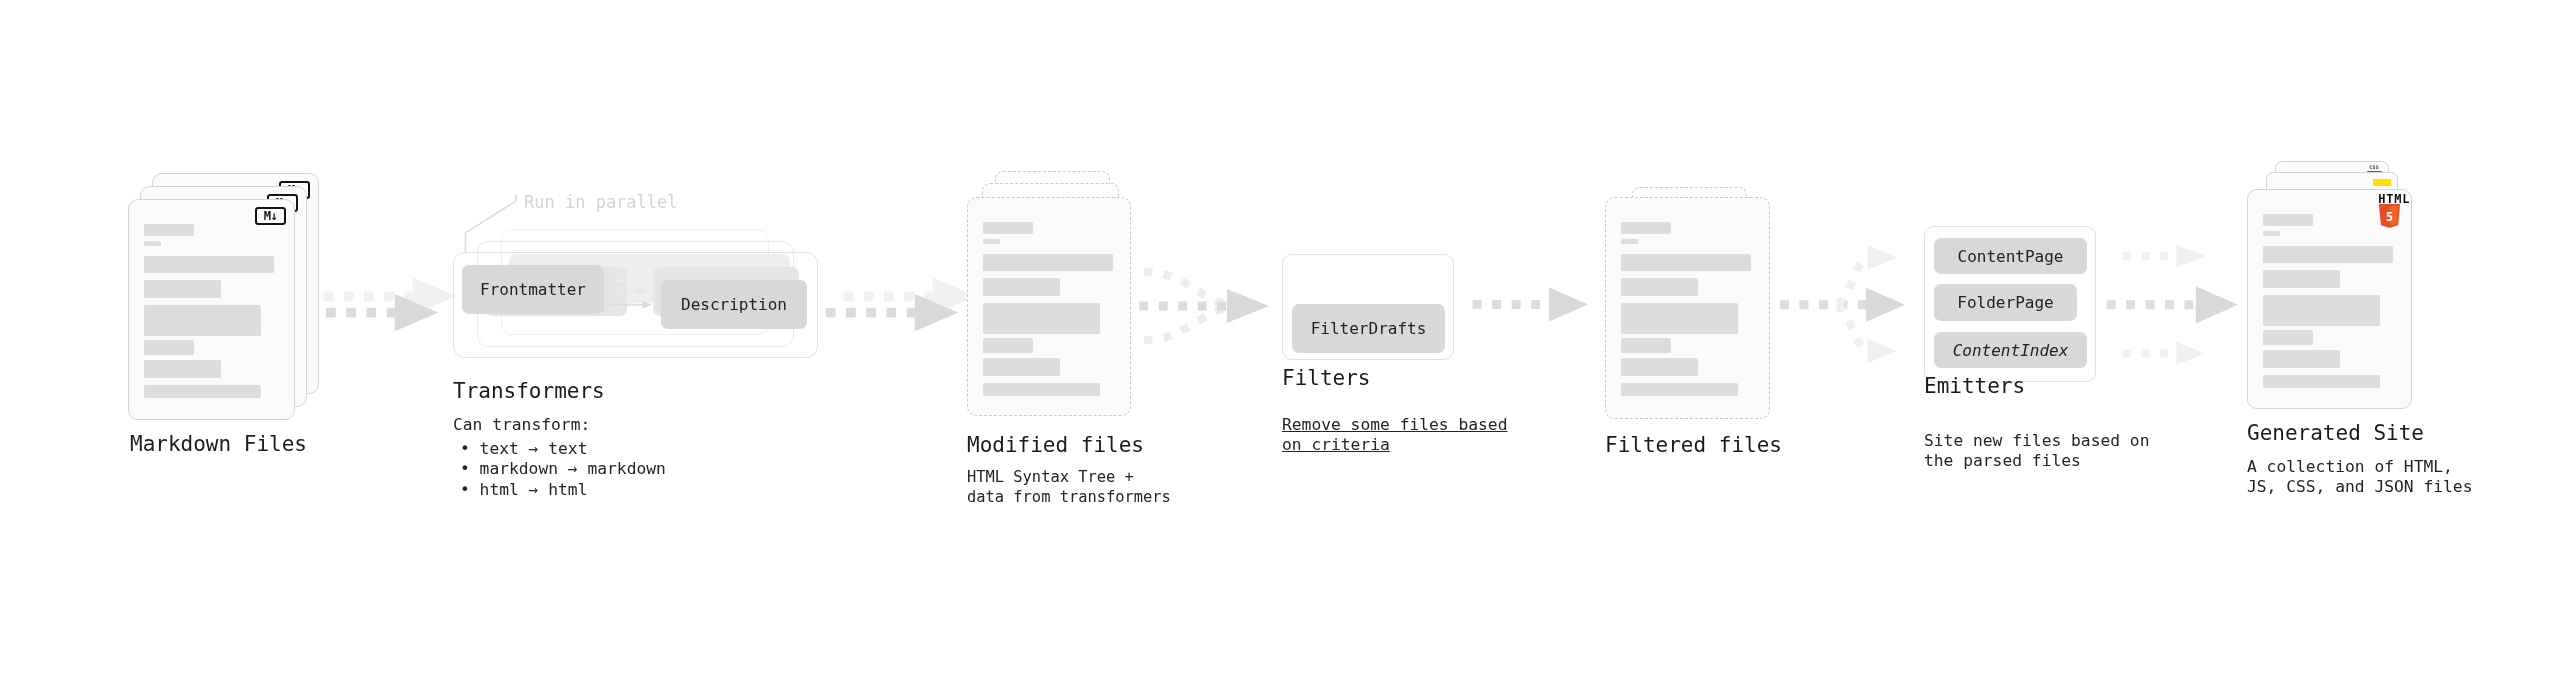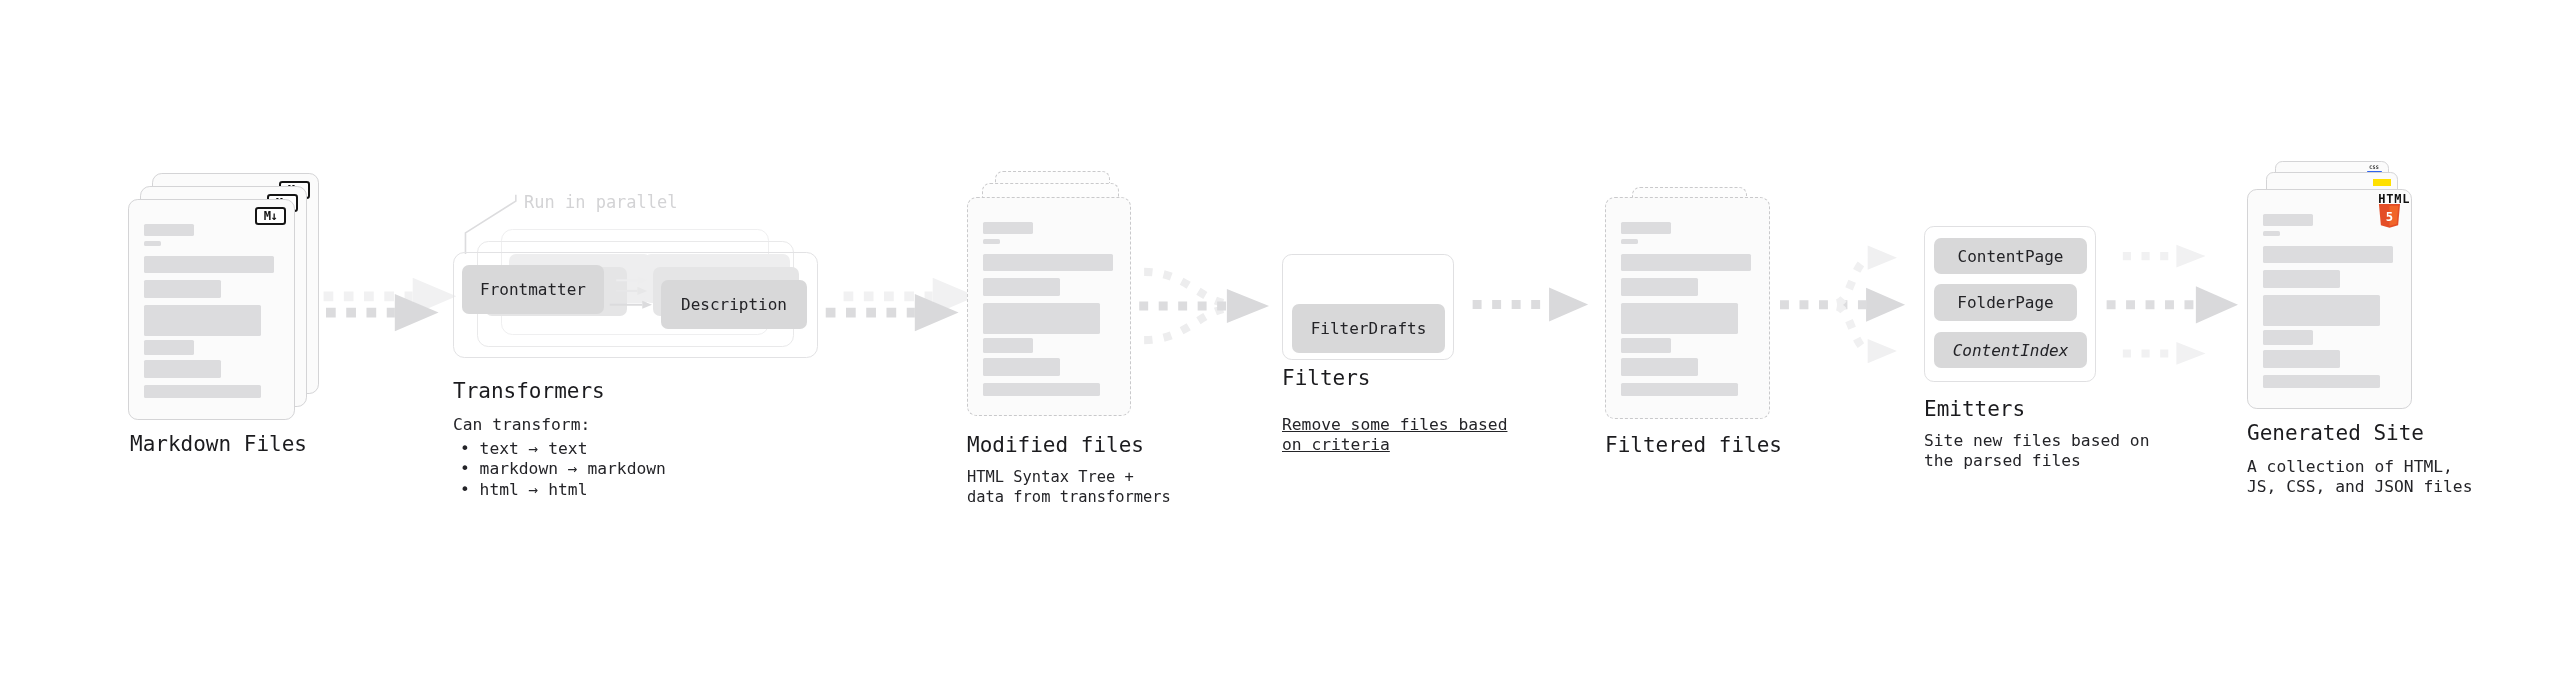--- a/index.html
+++ b/index.html
@@ -225,21 +225,21 @@
     <polygon points="108,8 108,38 144,23" fill="#f0f0f1"></polygon>
     <path d="M70,83 C86,86 88,122 104,136" fill="none" stroke="#f0f0f1" stroke-width="10" stroke-dasharray="10 14"></path>
     <polygon points="108,123 108,153 144,138" fill="#f0f0f1"></polygon>
   </svg>
 
   <div>
     <div class="group-box" style="left:1924px;top:226px;width:172px;height:156px;border:1.2px solid #e0e0e2;border-radius:9.8px;background:#ffffff;"></div>
     <div class="pill" style="left:1934px;top:238px;width:153px;height:36px;">ContentPage</div>
     <div class="pill" style="left:1934px;top:284px;width:143px;height:37px;">FolderPage</div>
     <div class="pill" style="left:1934px;top:332px;width:153px;height:36px;font-style:italic;">ContentIndex</div>
-    <div class="stage-title" style="left:1924px;top:397px;text-align:right;">Emitters</div>
+    <div class="stage-title" style="left:1924px;top:374px;text-align:right;">Emitters</div>
     <div class="stage-desc" style="left:1924px;top:431px;">
       <div>Site new files based on</div>
       <div>the parsed files</div>
     </div>
   </div>
 
   <svg width="146" height="134" style="left:2105px;top:239px;" viewBox="0 0 180 165">
     <line x1="22" y1="21" x2="88" y2="21" stroke="#f1f1f2" stroke-width="10" stroke-dasharray="10 13"></line>
     <polygon points="88,7 88,35 124,21" fill="#f1f1f2"></polygon>
     <line x1="2" y1="81" x2="112" y2="81" stroke="#dddddf" stroke-width="11" stroke-dasharray="11 13"></line>

